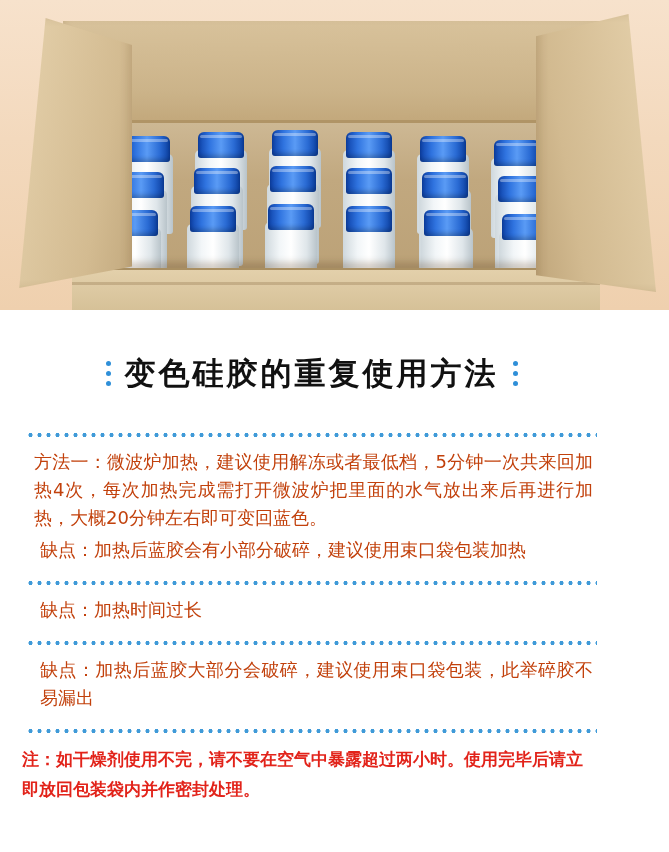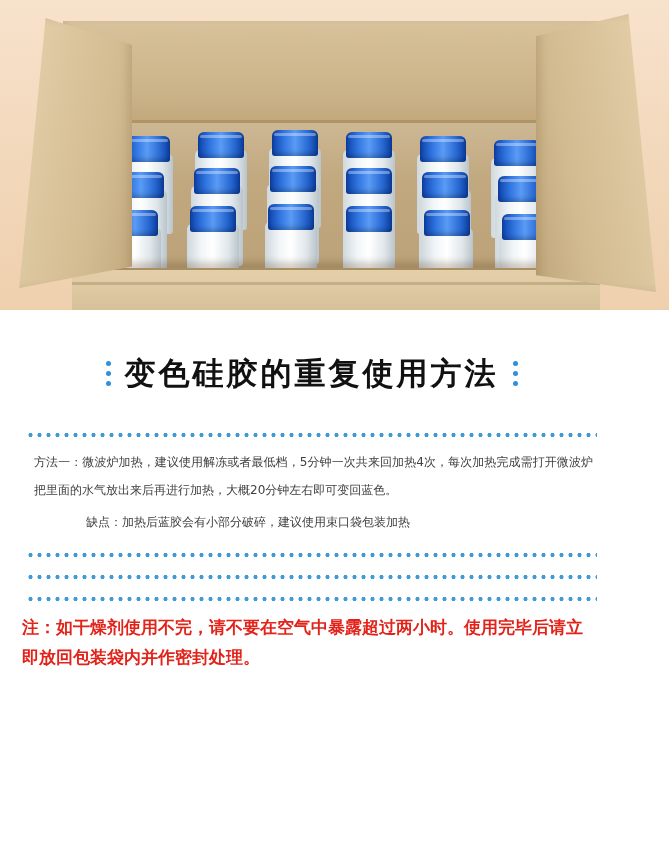--- a/index.html
+++ b/index.html
@@ -182,31 +182,31 @@
   .dot-divider {
     margin: 16px 26px 10px 26px;
     height: 6px;
     background-image: radial-gradient(circle, #3f9ad8 1.9px, rgba(0,0,0,0) 2.2px);
     background-size: 9px 6px;
     background-repeat: repeat-x;
     background-position: left center;
   }
   .para {
     font-family: "DejaVu Sans", "Liberation Sans", sans-serif;
-    font-size: 12px;
+    font-size: 18px;
     line-height: 28px;
-    color: #404040;
+    color: #c2410c;
     margin: 4px 30px 4px 34px;
     text-align: justify;
   }
   .para.indent {
     text-indent: 0;
   }
   .para.sub {
-    margin-left: 86px;
+    margin-left: 40px;
   }
   .warn {
     font-family: "DejaVu Sans", "Liberation Sans", sans-serif;
     font-size: 17px;
     line-height: 30px;
     color: #e2231a;
     font-weight: bold;
     margin: 10px 24px 0 22px;
   }
 </style>
@@ -320,21 +320,23 @@
       </span>
     </div>
 
     <div class="dot-divider"></div>
 
     <p class="para indent">方法一：微波炉加热，建议使用解冻或者最低档，5分钟一次共来回加热4次，每次加热完成需打开微波炉把里面的水气放出来后再进行加热，大概20分钟左右即可变回蓝色。</p>
     <p class="para sub">缺点：加热后蓝胶会有小部分破碎，建议使用束口袋包装加热</p>
 
     <div class="dot-divider"></div>
 
+    <p class="para sub">缺点：加热时间过长</p>
 
     <div class="dot-divider"></div>
 
+    <p class="para sub">缺点：加热后蓝胶大部分会破碎，建议使用束口袋包装，此举碎胶不易漏出</p>
 
     <div class="dot-divider"></div>
 
     <p class="warn">注：如干燥剂使用不完，请不要在空气中暴露超过两小时。使用完毕后请立即放回包装袋内并作密封处理。</p>
   </div>
 </div>
 
 </body></html>

